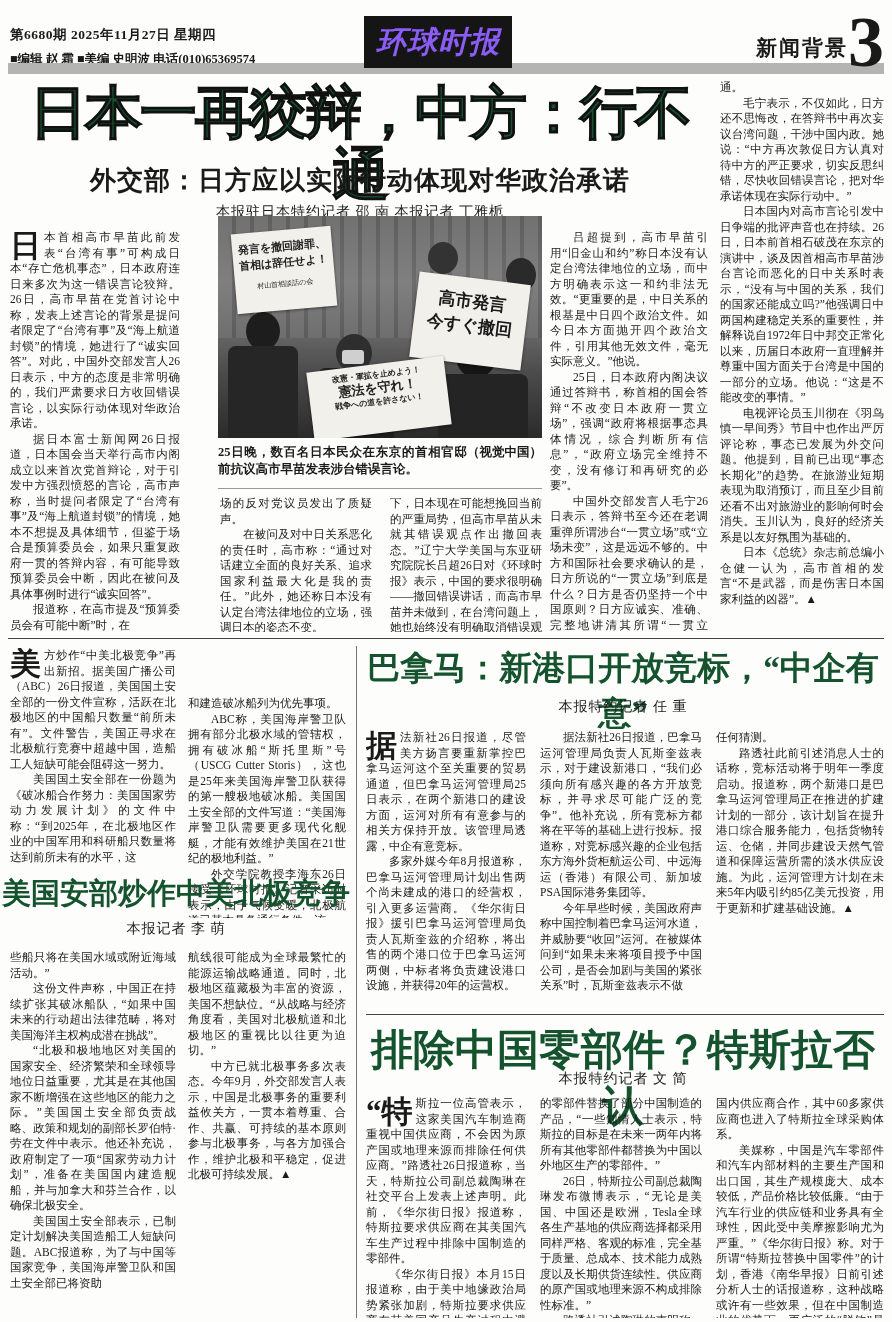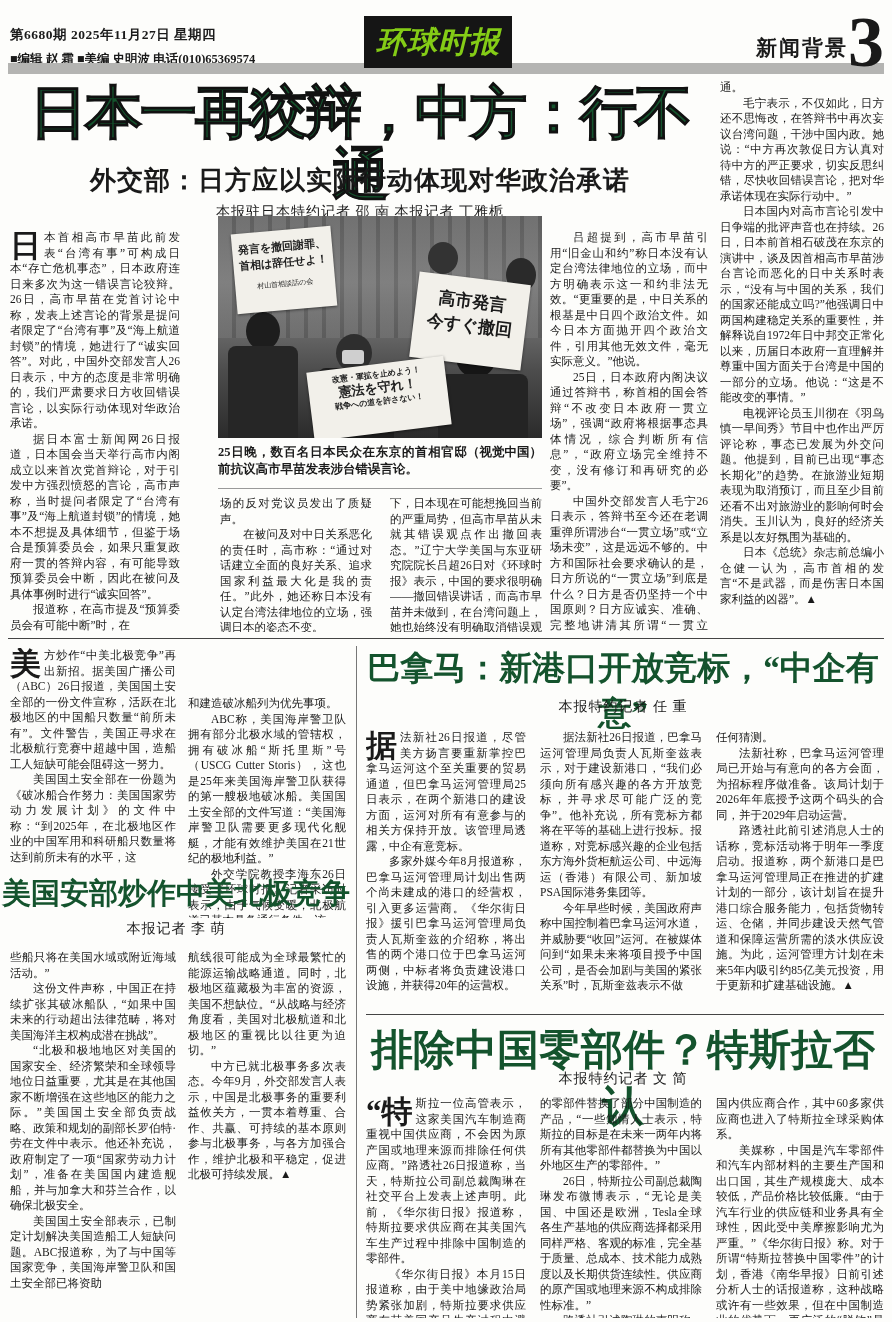--- a/index.html
+++ b/index.html
@@ -3,21 +3,21 @@
 <meta charset="utf-8">
 <style>
   html,body{margin:0;padding:0;background:#e8e8e4;}
   .page{position:relative;width:892px;height:1322px;margin:0 auto;background:#fdfdfb;color:#1a1a1a;
         font-family:"Liberation Serif",serif;overflow:hidden;}
   
   .mast-left{position:absolute;left:10px;top:26px;width:330px;}
   .issue-line{font-size:13.5px;font-weight:bold;letter-spacing:.5px;}
   .editor-line{font-size:12.5px;font-weight:bold;margin-top:7px;}
   .gray-bar{position:absolute;left:8px;top:63px;width:876px;height:11px;background:#b4b4b2;}
-  .mast-logo{position:absolute;left:364px;top:16px;width:148px;height:52px;background:#151515;color:#84cc16;
+  .mast-logo{position:absolute;left:364px;top:16px;width:148px;height:52px;background:#151515;color:#8b5cf6;
              display:flex;align-items:center;justify-content:center;font-size:30px;font-weight:bold;
              font-style:italic;letter-spacing:1px;font-family:"Liberation Serif",serif;}
   .mast-right{position:absolute;right:8px;top:12px;display:flex;align-items:flex-start;}
   .section-name{font-size:21px;font-weight:bold;margin-top:22px;letter-spacing:2px;}
   .page-num{font-size:72px;font-weight:bold;line-height:60px;font-family:"Liberation Serif",serif;}
   
   .col{position:absolute;overflow:hidden;text-align:justify;font-size:11.5px;line-height:15.5px;}
   .para{margin:0;text-indent:2em;}
   .cont .para:first-child{text-indent:0;}
   .dropcol .para:first-child{text-indent:0;}
@@ -152,21 +152,21 @@
   <div class="headline panama-headline">巴拿马：新港口开放竞标，“中企有意”</div>
   <div class="byline panama-byline">本报特约记者  任  重</div>
   <div class="col dropcol" style="left:366px;top:730px;width:160px;height:278px;">
     <span class="dropcap">据</span>
     <span><p class="para">法新社26日报道，尽管美方扬言要重新掌控巴拿马运河这个至关重要的贸易通道，但巴拿马运河管理局25日表示，在两个新港口的建设方面，运河对所有有意参与的相关方保持开放。该管理局透露，中企有意竞标。</p><p class="para">多家外媒今年8月报道称，巴拿马运河管理局计划出售两个尚未建成的港口的经营权，引入更多运营商。《华尔街日报》援引巴拿马运河管理局负责人瓦斯奎兹的介绍称，将出售的两个港口位于巴拿马运河两侧，中标者将负责建设港口设施，并获得20年的运营权。</p></span>
   </div>
   <div class="col" style="left:540px;top:730px;width:162px;height:278px;">
     <span><p class="para">据法新社26日报道，巴拿马运河管理局负责人瓦斯奎兹表示，对于建设新港口，“我们必须向所有感兴趣的各方开放竞标，并寻求尽可能广泛的竞争”。他补充说，所有竞标方都将在平等的基础上进行投标。报道称，对竞标感兴趣的企业包括东方海外货柜航运公司、中远海运（香港）有限公司、新加坡PSA国际港务集团等。</p><p class="para">今年早些时候，美国政府声称中国控制着巴拿马运河水道，并威胁要“收回”运河。在被媒体问到“如果未来将项目授予中国公司，是否会加剧与美国的紧张关系”时，瓦斯奎兹表示不做</p></span>
   </div>
   <div class="col cont" style="left:716px;top:730px;width:168px;height:278px;">
-    <span><p class="para">任何猜测。</p><p class="para">法新社称，巴拿马运河管理局已开始与有意向的各方会面，为招标程序做准备。该局计划于2026年年底授予这两个码头的合同，并于2029年启动运营。</p><p class="para">路透社此前引述消息人士的话称，竞标活动将于明年一季度启动。报道称，两个新港口是巴拿马运河管理局正在推进的扩建计划的一部分，该计划旨在提升港口综合服务能力，包括货物转运、仓储，并同步建设天然气管道和保障运营所需的淡水供应设施。为此，运河管理方计划在未来5年内吸引约85亿美元投资，用于更新和扩建基础设施。▲</p></span>
+    <span><p class="para">任何猜测。</p><p class="para">路透社此前引述消息人士的话称，竞标活动将于明年一季度启动。报道称，两个新港口是巴拿马运河管理局正在推进的扩建计划的一部分，该计划旨在提升港口综合服务能力，包括货物转运、仓储，并同步建设天然气管道和保障运营所需的淡水供应设施。为此，运河管理方计划在未来5年内吸引约85亿美元投资，用于更新和扩建基础设施。▲</p></span>
   </div>
 
   <div class="headline tesla-headline">排除中国零部件？特斯拉否认</div>
   <div class="byline tesla-byline">本报特约记者  文  简</div>
   <div class="col dropcol" style="left:366px;top:1096px;width:160px;height:222px;">
     <span class="dropcap">“特</span>
     <span><p class="para">斯拉一位高管表示，这家美国汽车制造商重视中国供应商，不会因为原产国或地理来源而排除任何供应商。”路透社26日报道称，当天，特斯拉公司副总裁陶琳在社交平台上发表上述声明。此前，《华尔街日报》报道称，特斯拉要求供应商在其美国汽车生产过程中排除中国制造的零部件。</p><p class="para">《华尔街日报》本月15日报道称，由于美中地缘政治局势紧张加剧，特斯拉要求供应商在其美国产品生产过程中避免使用中国制造的零部件。报道称，特斯拉及其供应商已用其他地区生产</p></span>
   </div>
   <div class="col cont" style="left:540px;top:1096px;width:162px;height:222px;">
     <span><p class="para">的零部件替换了部分中国制造的产品，“一些知情人士表示，特斯拉的目标是在未来一两年内将所有其他零部件都替换为中国以外地区生产的零部件。”</p><p class="para">26日，特斯拉公司副总裁陶琳发布微博表示，“无论是美国、中国还是欧洲，Tesla全球各生产基地的供应商选择都采用同样严格、客观的标准，完全基于质量、总成本、技术能力成熟度以及长期供货连续性。供应商的原产国或地理来源不构成排除性标准。”</p><p class="para">路透社引述陶琳的声明称，特斯拉上海工厂与400多家中国</p></span>

